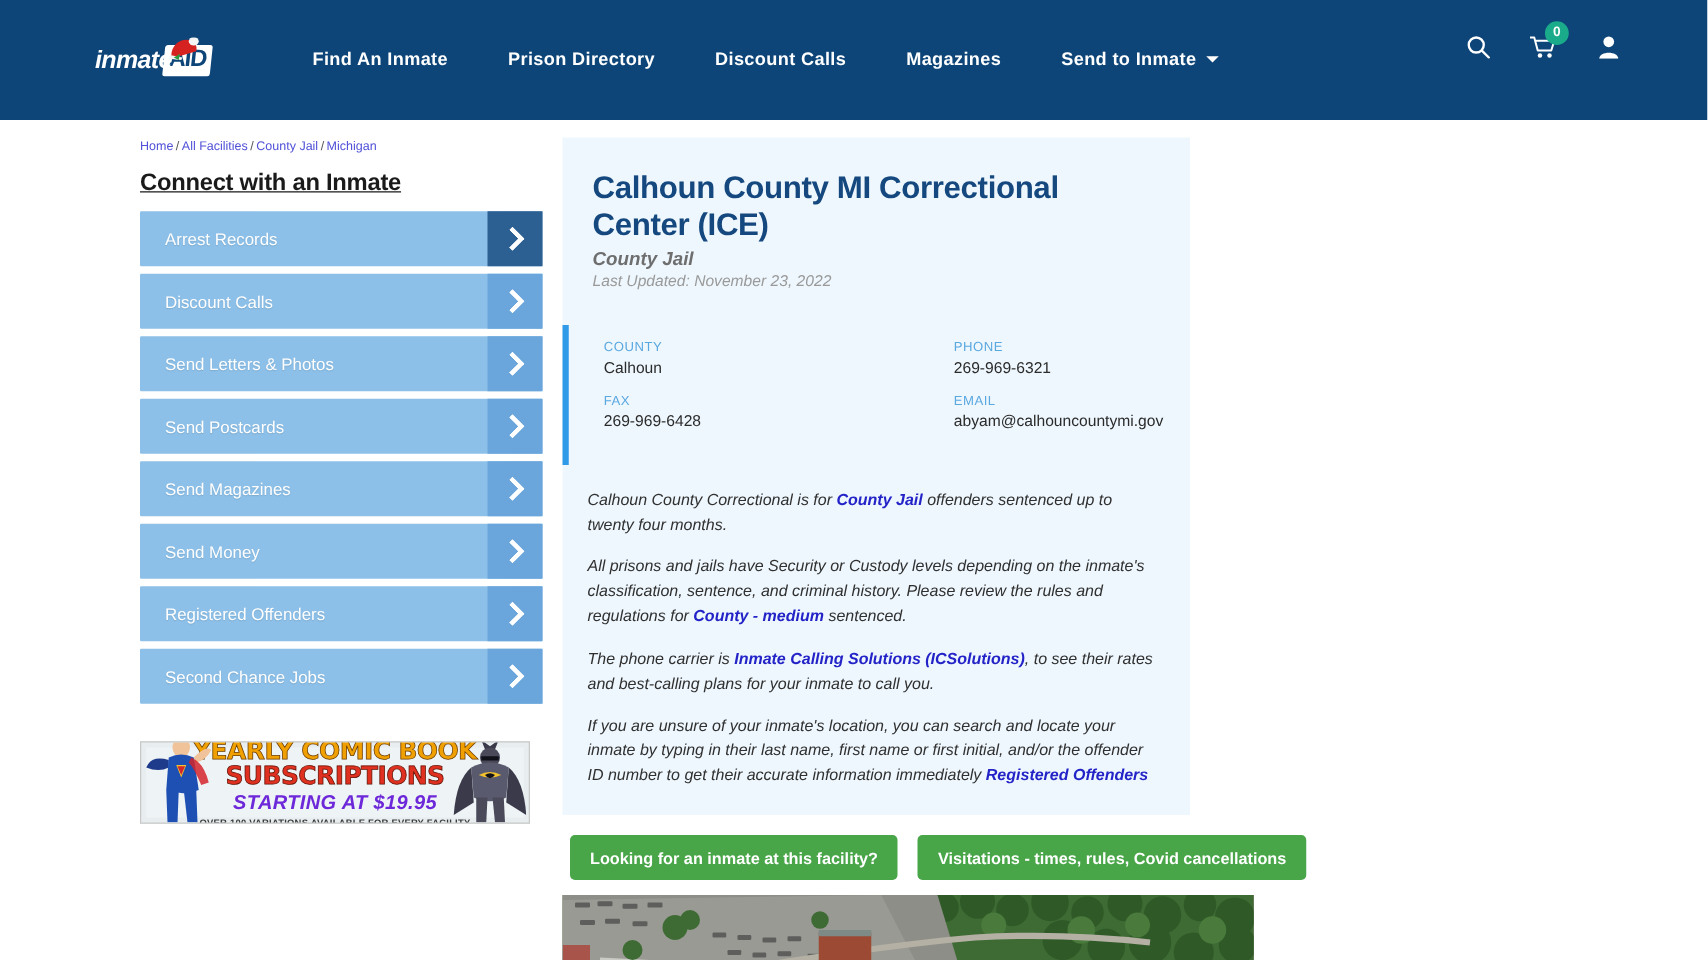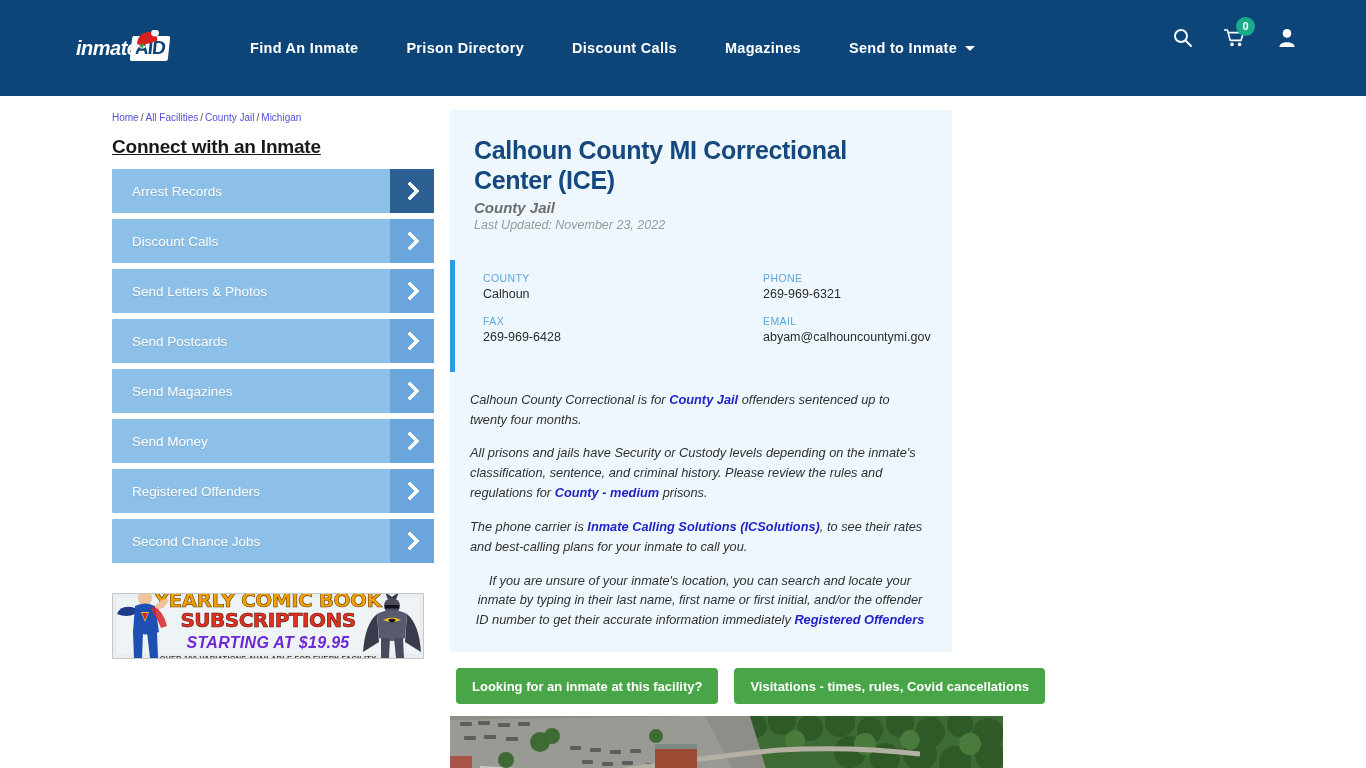--- a/index.html
+++ b/index.html
@@ -154,21 +154,21 @@
     font-size:10.5px; color:#5aa8e0; letter-spacing:.4px;
     margin-bottom:2px; text-transform:uppercase;
   }
   .info-value{ font-size:12.5px; color:#2b2b2b; line-height:1.35; }
 
   .desc{ padding:18px 22px 22px 20px; }
   .desc p{
     font-size:12.8px; font-style:italic; color:#303030;
     line-height:1.55; margin:0 0 14px 0;
   }
-  .desc p:last-child{ margin-bottom:0;text-align:center; }
+  .desc p:last-child{ margin-bottom:0; }
   .desc a{ color:#2323c8; font-weight:bold; font-style:italic; text-decoration:none; cursor:pointer; }
 
   .btn-row{ margin-left:450px; width:553px; padding:16px 0 12px 6px; display:flex; gap:16px; }
   .gbtn{
     background:#48a548; color:#ffffff; font-size:13px; font-weight:bold;
     border:none; border-radius:4px; padding:0 16px; height:36px;
     cursor:pointer; white-space:nowrap; font-family:"Liberation Sans", sans-serif;
   }
 
   .photo{
@@ -347,21 +347,21 @@
       </div>
       <div>
         <div class="info-label">EMAIL</div>
         <div class="info-value">abyam@calhouncountymi.gov</div>
       </div>
       <div></div>
     </div>
 
     <div class="desc">
       <p><span>Calhoun County Correctional is for </span><a>County Jail</a><span> offenders sentenced up to twenty four months.</span></p>
-      <p><span>All prisons and jails have Security or Custody levels depending on the inmate's classification, sentence, and criminal history. Please review the rules and regulations for </span><a>County - medium</a><span> prisons.</span></p>
+      <p><span>All prisons and jails have Security or Custody levels depending on the inmate's classification, sentence, and criminal history. Please review the rules and regulations for </span><a>County - medium</a><span> sentenced.</span></p>
       <p><span>The phone carrier is </span><a>Inmate Calling Solutions (ICSolutions)</a><span>, to see their rates and best-calling plans for your inmate to call you.</span></p>
       <p><span>If you are unsure of your inmate's location, you can search and locate your inmate by typing in their last name, first name or first initial, and/or the offender ID number to get their accurate information immediately </span><a>Registered Offenders</a></p>
     </div>
   </div>
 
   <div class="btn-row">
     <button class="gbtn">Looking for an inmate at this facility?</button>
     <button class="gbtn">Visitations - times, rules, Covid cancellations</button>
   </div>
 

